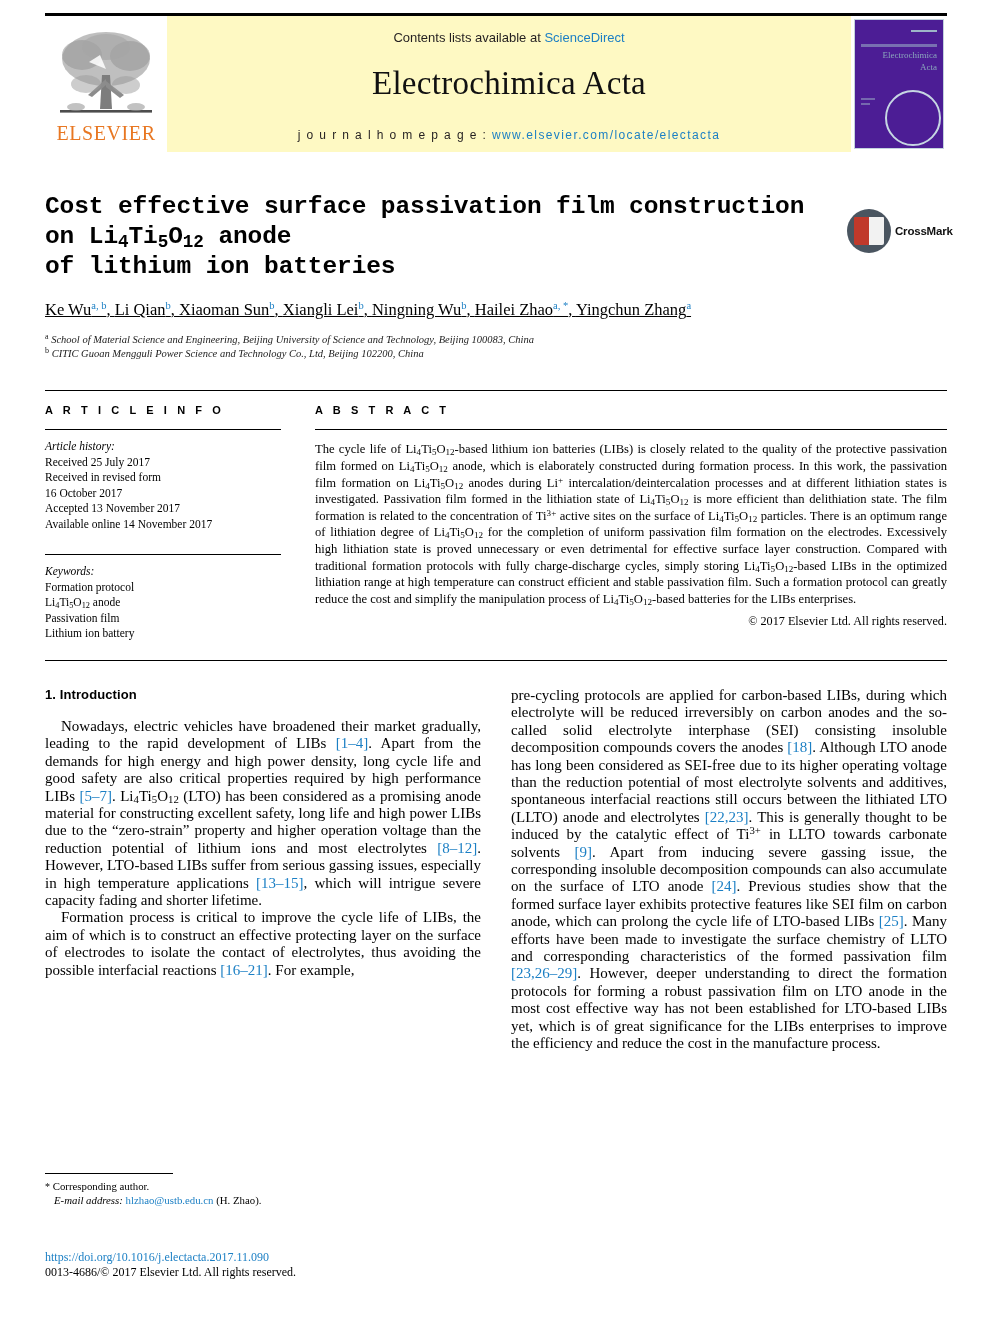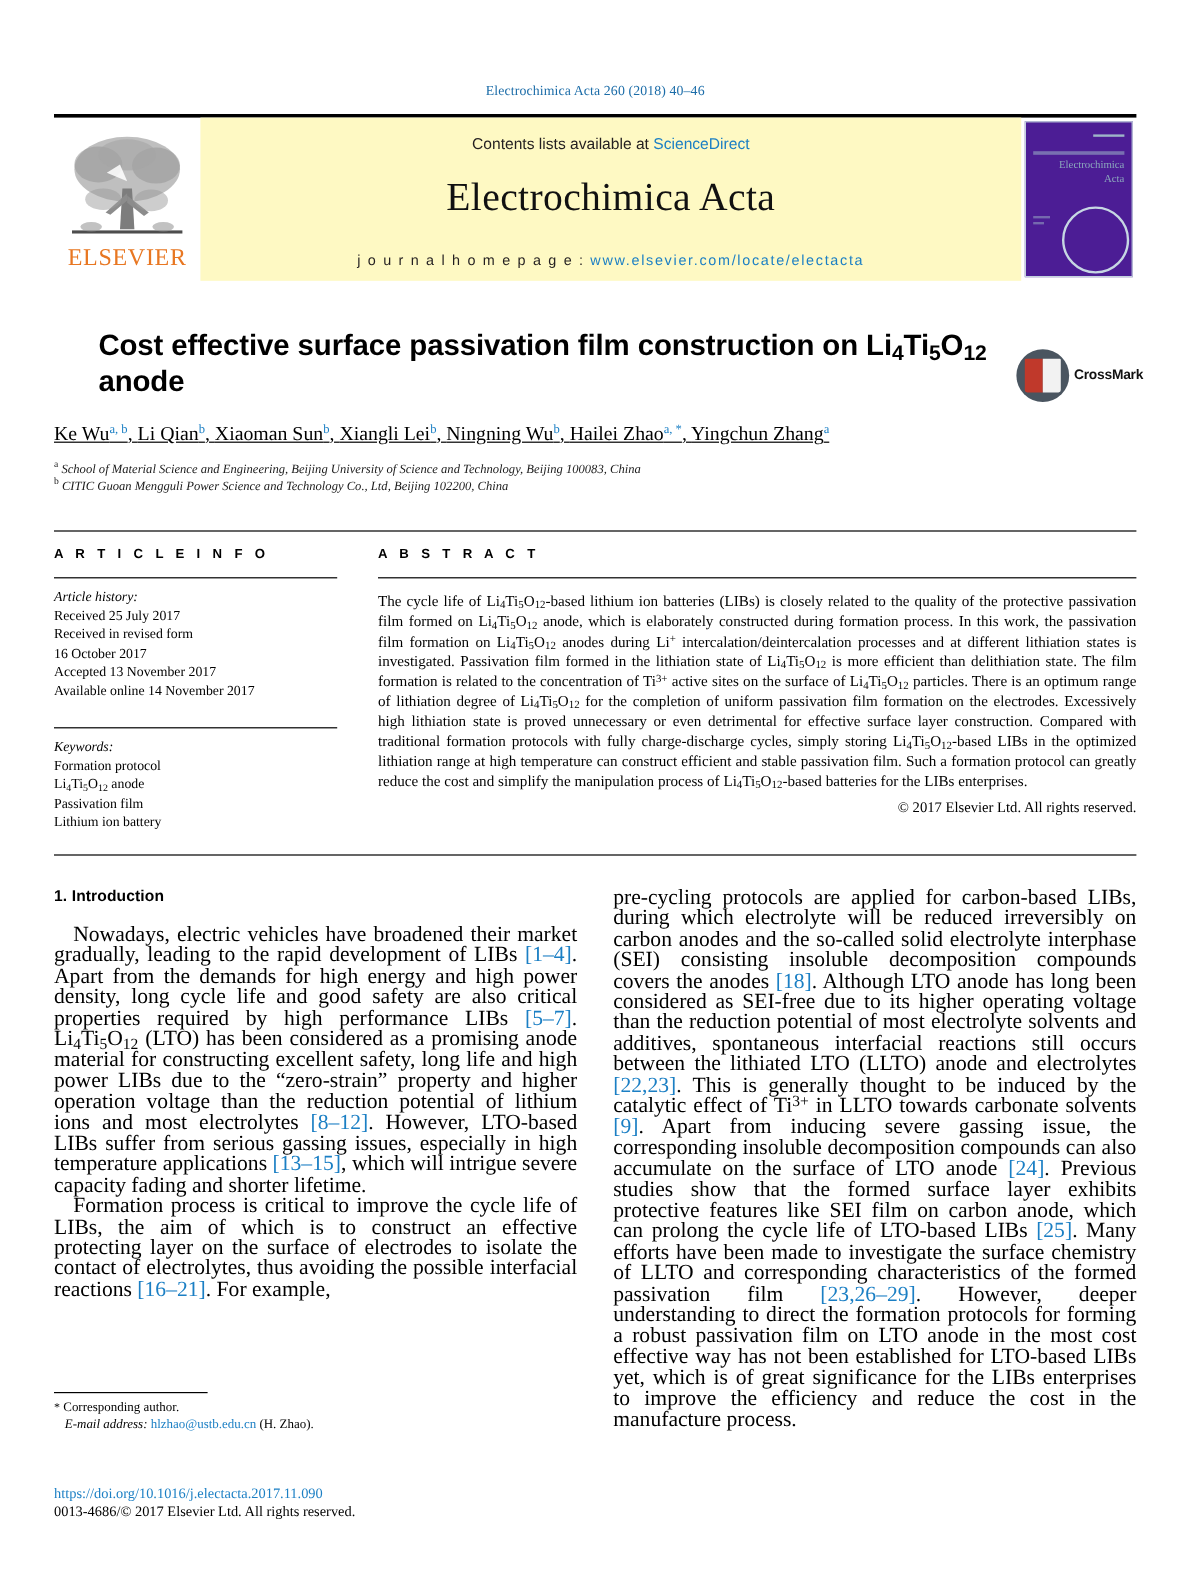--- a/index.html
+++ b/index.html
@@ -137,28 +137,27 @@
     border-radius: 50%;
     border: 2px solid #c6d6e3;
   }
 
   
   .title-block {
     margin-top: 40px;
     position: relative;
   }
   .article-title {
-    font-family: Liberation Sans, sans-serif;
+    font-family: Liberation Mono, monospace;
     font-size: 24.5px;
     font-weight: bold;
     line-height: 30px;
     color: #000;
     letter-spacing: -0.1px;
     max-width: 760px;
-    margin-left: 37px;
   }
   .crossmark {
     position: absolute;
     right: 0;
     top: 16px;
     width: 100px;
     height: 46px;
     display: flex;
     align-items: center;
     gap: 4px;
@@ -300,21 +299,21 @@
   }
   .sec-heading {
     font-family: "Liberation Sans", sans-serif;
     font-size: 13px;
     font-weight: bold;
     color: #000;
     letter-spacing: 0.1px;
   }
   .body-p {
     font-family: "Liberation Serif", serif;
-    font-size: 18px;
+    font-size: 15px;
     line-height: 17.4px;
     text-align: justify;
     color: #000;
     text-indent: 16px;
     margin: 0;
   }
   .body-col .body-p.first {
     margin-top: 16px;
   }
   .ref {
@@ -364,21 +363,20 @@
     font-size: 12px;
     color: #000;
     line-height: 15px;
   }
 </style>
 </head>
 <body>
 
 <div class="page">
 
-  <div class="running-head">Electrochimica Acta 260 (2018) 40–46</div>
 
   <div class="masthead">
 
     <div class="masthead-left">
       <div class="elsevier-tree">
         <svg viewBox="0 0 100 92" width="100" height="92" aria-hidden="true">
           <g fill="#6f6f6f">
             <ellipse cx="50" cy="30" rx="44" ry="27" fill="#8a8a8a" opacity="0.55"></ellipse>
             <ellipse cx="26" cy="26" rx="20" ry="15" fill="#9a9a9a" opacity="0.6"></ellipse>
             <ellipse cx="74" cy="27" rx="20" ry="15" fill="#9a9a9a" opacity="0.6"></ellipse>
@@ -419,21 +417,21 @@
 
   <div class="title-block">
     <div class="crossmark">
       <div class="cm-badge">
         <div class="cm-book-l"></div>
         <div class="cm-book-r"></div>
       </div>
       <div class="cm-text">CrossMark</div>
     </div>
     <h1 class="article-title">
-      <span>Cost effective surface passivation film construction on Li</span><sub>4</sub><span>Ti</span><sub>5</sub><span>O</span><sub>12</sub><span> anode</span><br>
+      <span>Cost effective surface passivation film construction on Li</span><sub>4</sub><span>Ti</span><sub>5</sub><span>O</span><sub>12</sub><span> anode</span><br><span>of lithium ion batteries</span>
     </h1>
 
     <div class="authors" id="authors"><span>Ke Wu</span><sup>a, b</sup><span>, </span><span>Li Qian</span><sup>b</sup><span>, </span><span>Xiaoman Sun</span><sup>b</sup><span>, </span><span>Xiangli Lei</span><sup>b</sup><span>, </span><span>Ningning Wu</span><sup>b</sup><span>, </span><span>Hailei Zhao</span><sup>a, *</sup><span>, </span><span>Yingchun Zhang</span><sup>a</sup><span></span></div>
 
     <div class="affiliations" id="affiliations">
         <div><sup>a</sup> School of Material Science and Engineering, Beijing University of Science and Technology, Beijing 100083, China</div>
         <div><sup>b</sup> CITIC Guoan Mengguli Power Science and Technology Co., Ltd, Beijing 102200, China</div>
       </div>
   </div>
 

